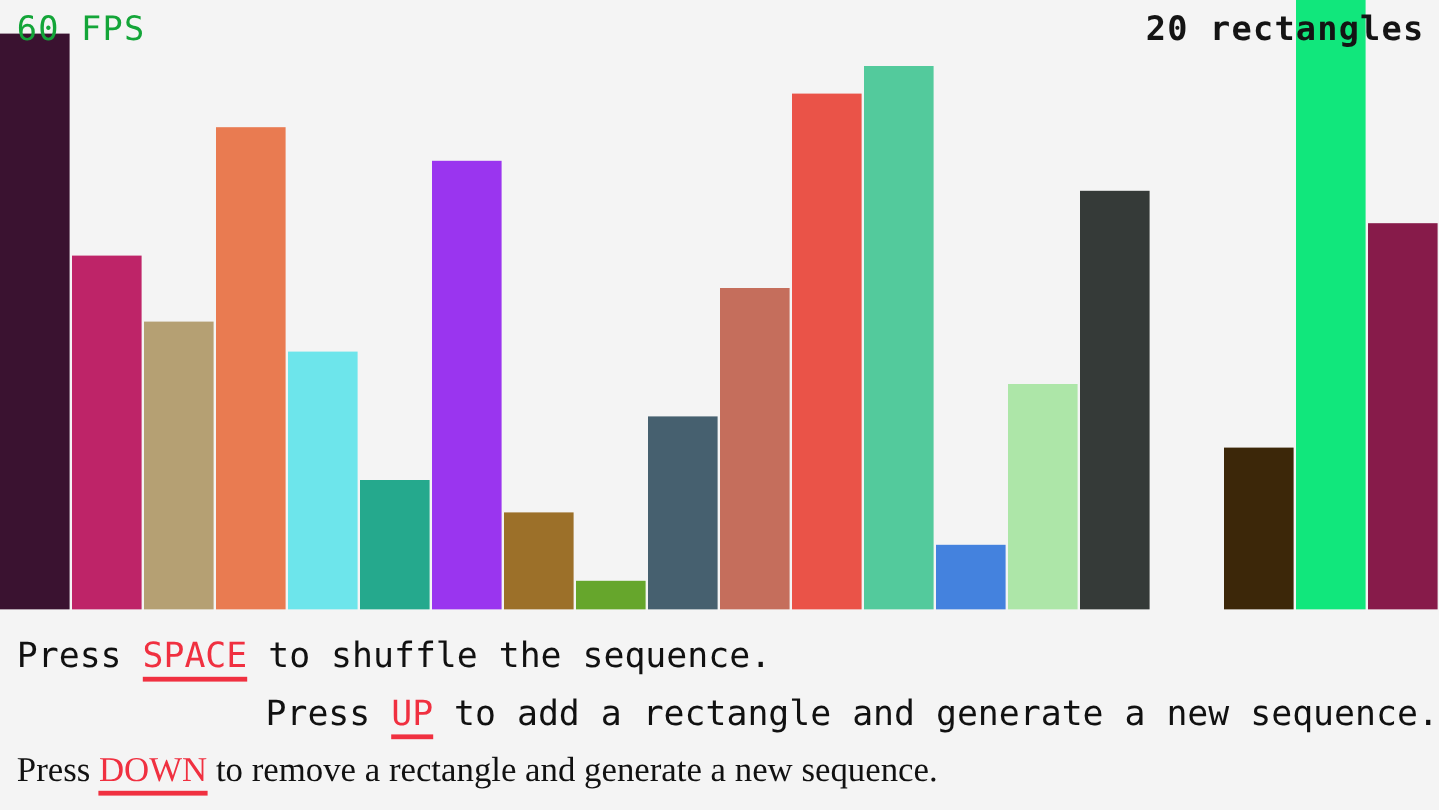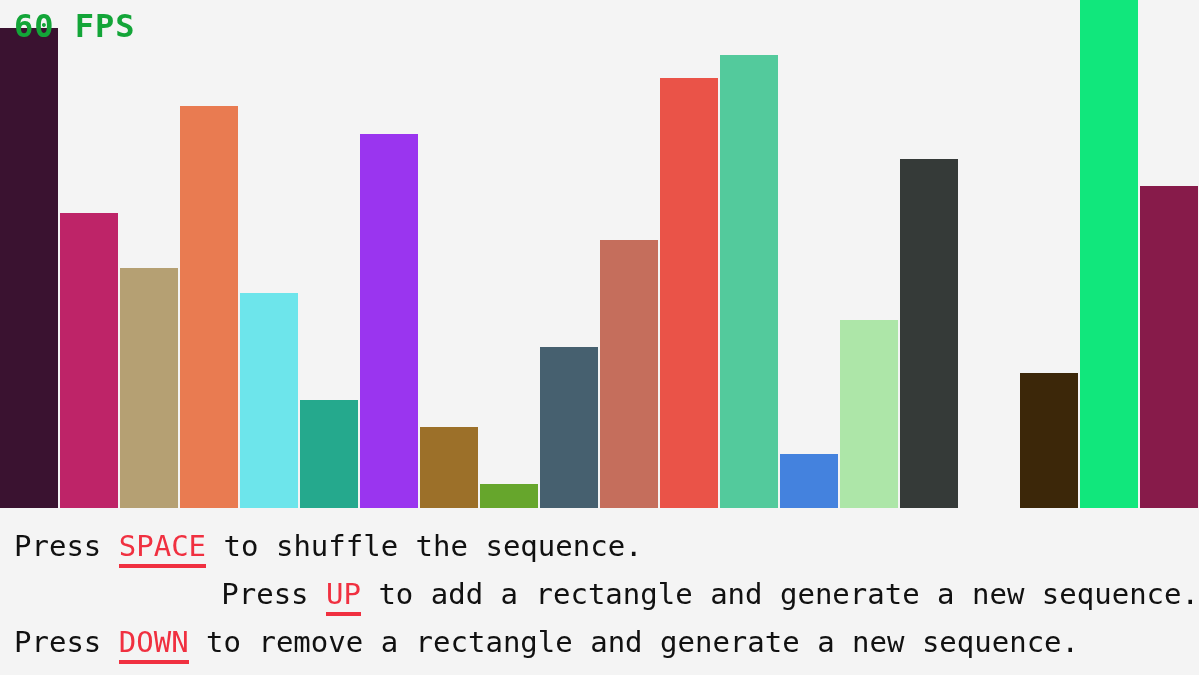--- a/index.html
+++ b/index.html
@@ -20,22 +20,22 @@
     position:absolute;bottom:0;
   }
 
   
   .hud{
     position:absolute;top:0;left:0;width:1199px;height:48px;
     pointer-events:none;
   }
   .fps{
     position:absolute;left:14px;top:7px;
-    font-size:32px;letter-spacing:1px;
-    font-weight:bold;
+    font-size:28px;letter-spacing:1px;
+    font-weight:normal;
     white-space:nowrap;
   }
   .count{
     position:absolute;right:12px;top:7px;
     font-size:28px;letter-spacing:1px;
     font-weight:bold;
     white-space:nowrap;
   }
 
   
@@ -80,21 +80,22 @@
       <div class="bar" style="left: 780px; width: 58px; height: 54px; background: rgb(68, 130, 222);"></div>
       <div class="bar" style="left: 840px; width: 58px; height: 188px; background: rgb(173, 230, 168);"></div>
       <div class="bar" style="left: 900px; width: 58px; height: 349px; background: rgb(53, 58, 56);"></div>
       <div class="bar" style="left: 1020px; width: 58px; height: 135px; background: rgb(60, 39, 9);"></div>
       <div class="bar" style="left: 1080px; width: 58px; height: 508px; background: rgb(17, 231, 124);"></div>
       <div class="bar" style="left: 1140px; width: 58px; height: 322px; background: rgb(135, 27, 74);"></div>
     </div>
 
   <div class="hud">
     <div class="fps" id="fps" style="color: rgb(19, 165, 56);">60 FPS</div>
+    <div class="count" id="count" style="color: rgb(20, 20, 20);">20 rectangles</div>
   </div>
 
   <div class="instructions" id="instructions">
       <div class="line" style="color: rgb(17, 17, 17);"><span>Press </span><span class="key" style="color: rgb(240, 48, 64); border-bottom-color: rgb(240, 48, 64);">SPACE</span><span> to shuffle the sequence.</span></div>
       <div class="line" style="color: rgb(17, 17, 17); text-align: right;"><span>Press </span><span class="key" style="color: rgb(240, 48, 64); border-bottom-color: rgb(240, 48, 64);">UP</span><span> to add a rectangle and generate a new sequence.</span></div>
-      <div class="line" style="color: rgb(17, 17, 17);"><span>Press </span><span class="key" style="color: rgb(240, 48, 64); border-bottom-color: rgb(240, 48, 64);">DOWN</span><span> to remove a rectangle and generate a new sequence.</span></div>
+      <div class="line" style="color: rgb(17, 17, 17); font-family: Liberation Serif, serif;"><span>Press </span><span class="key" style="color: rgb(240, 48, 64); border-bottom-color: rgb(240, 48, 64);">DOWN</span><span> to remove a rectangle and generate a new sequence.</span></div>
     </div>
 
 </div>
 
 </body></html>

